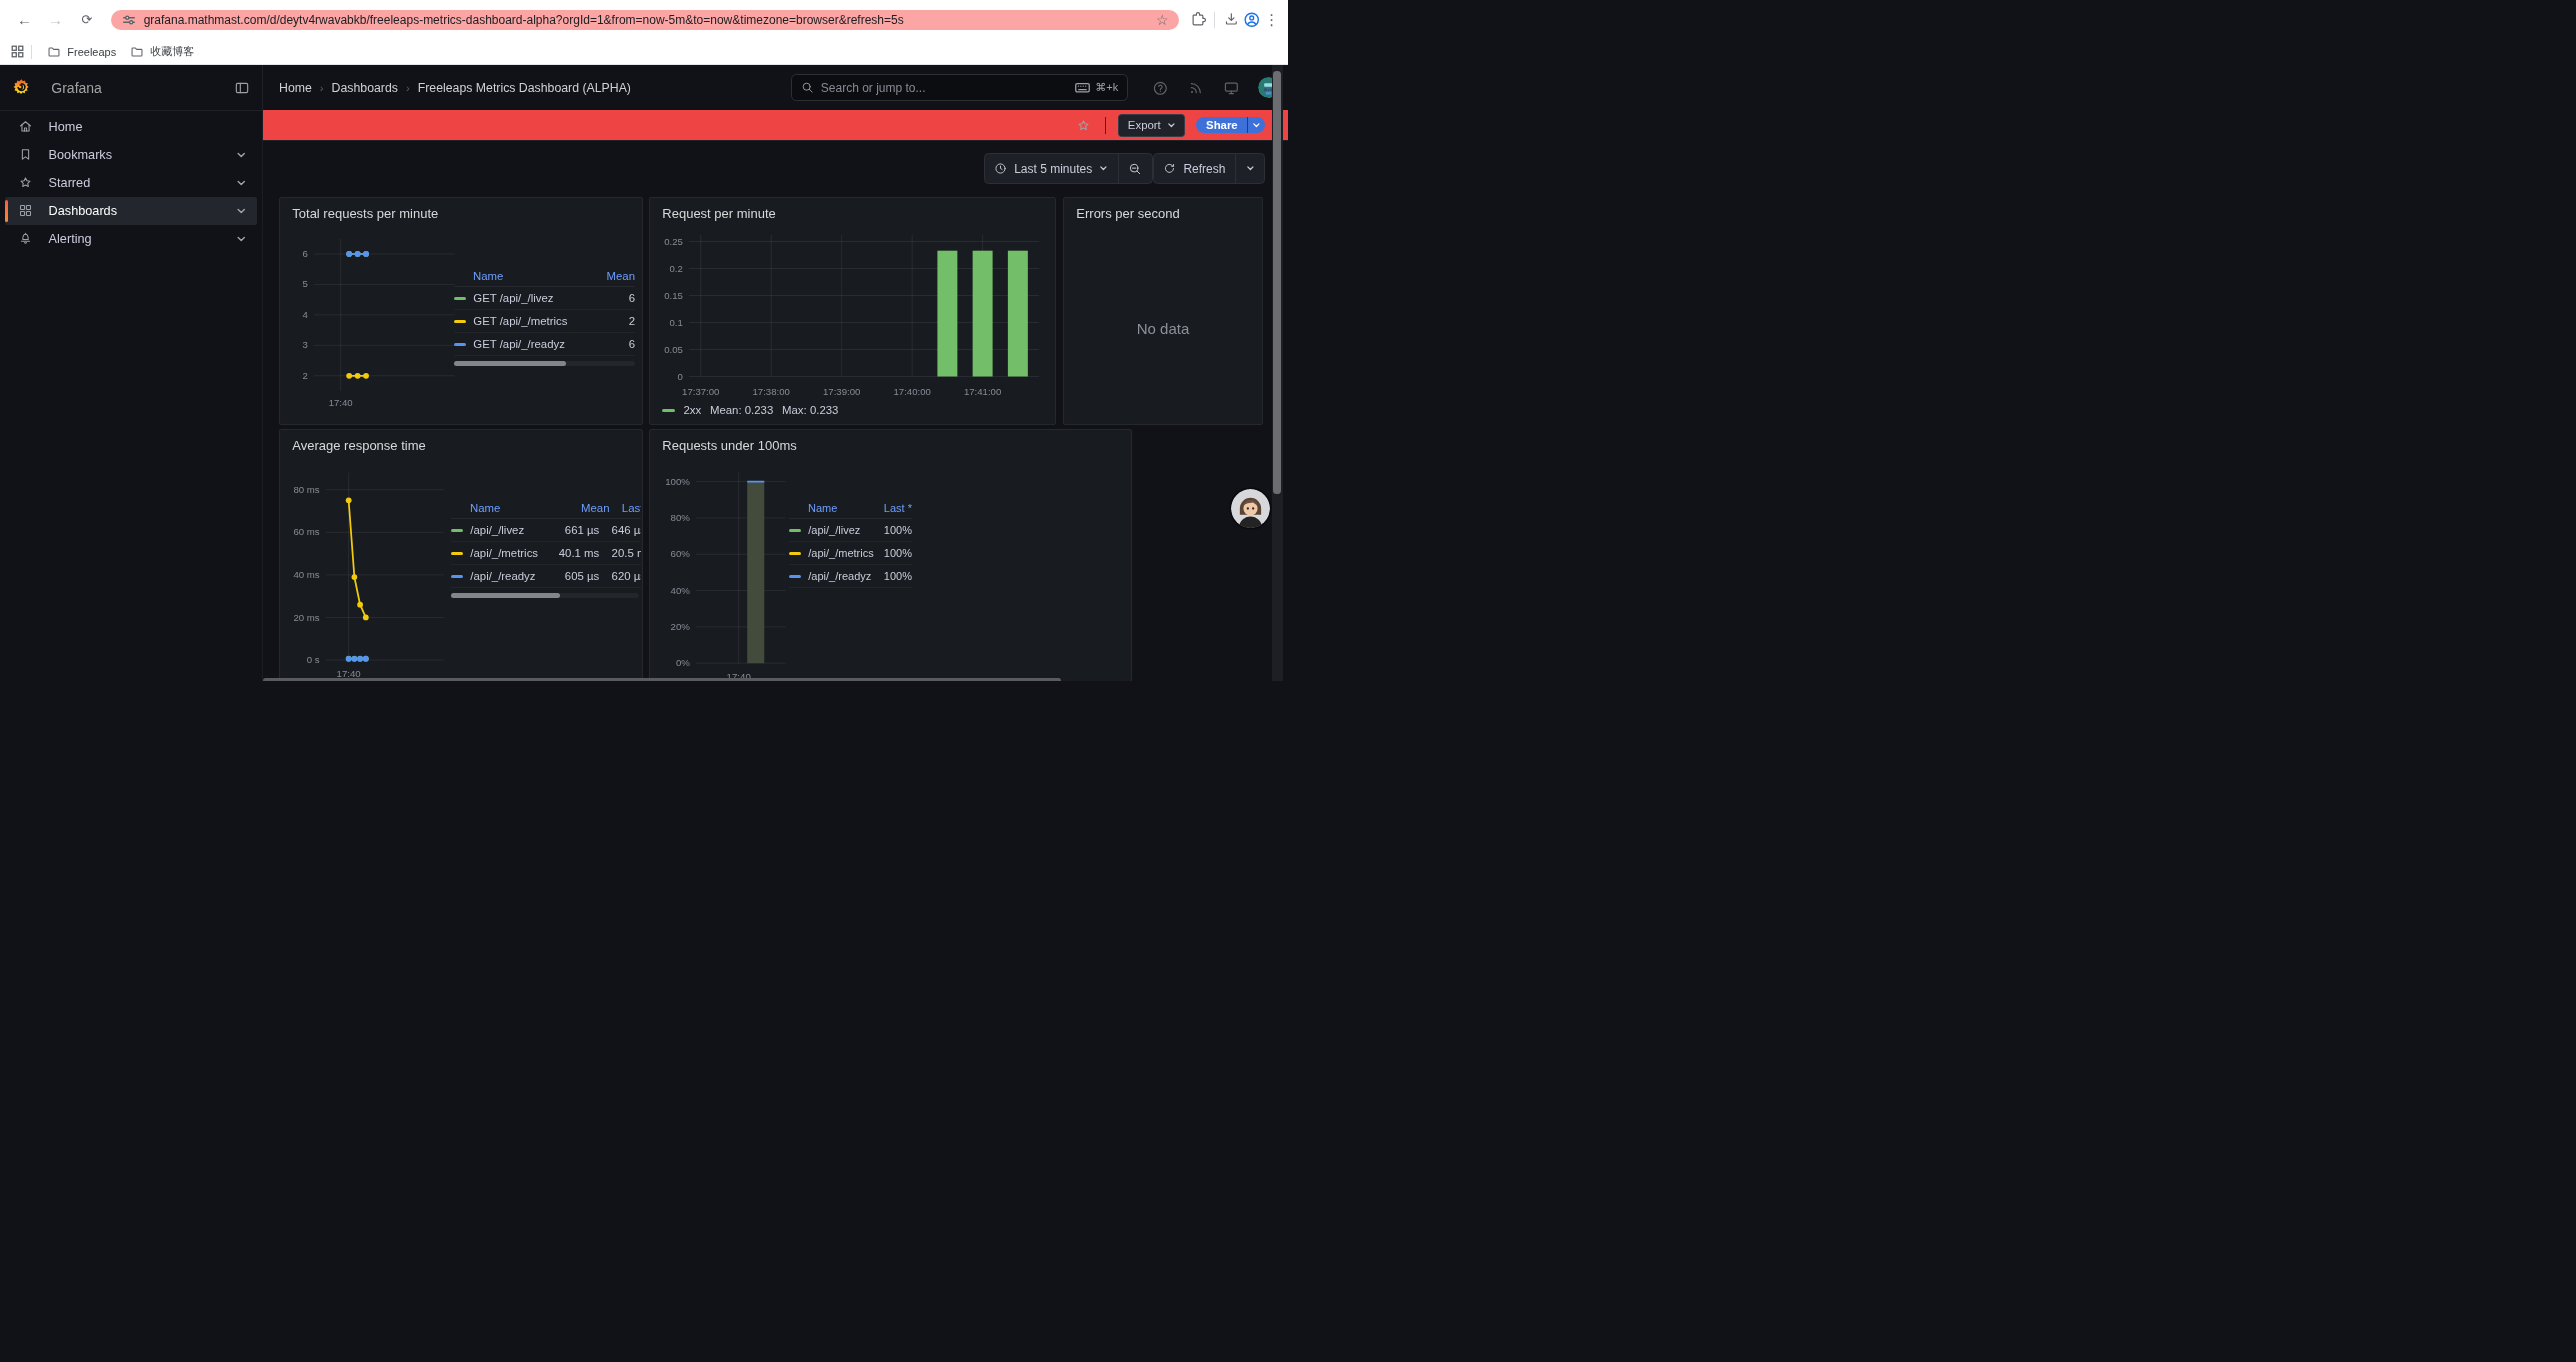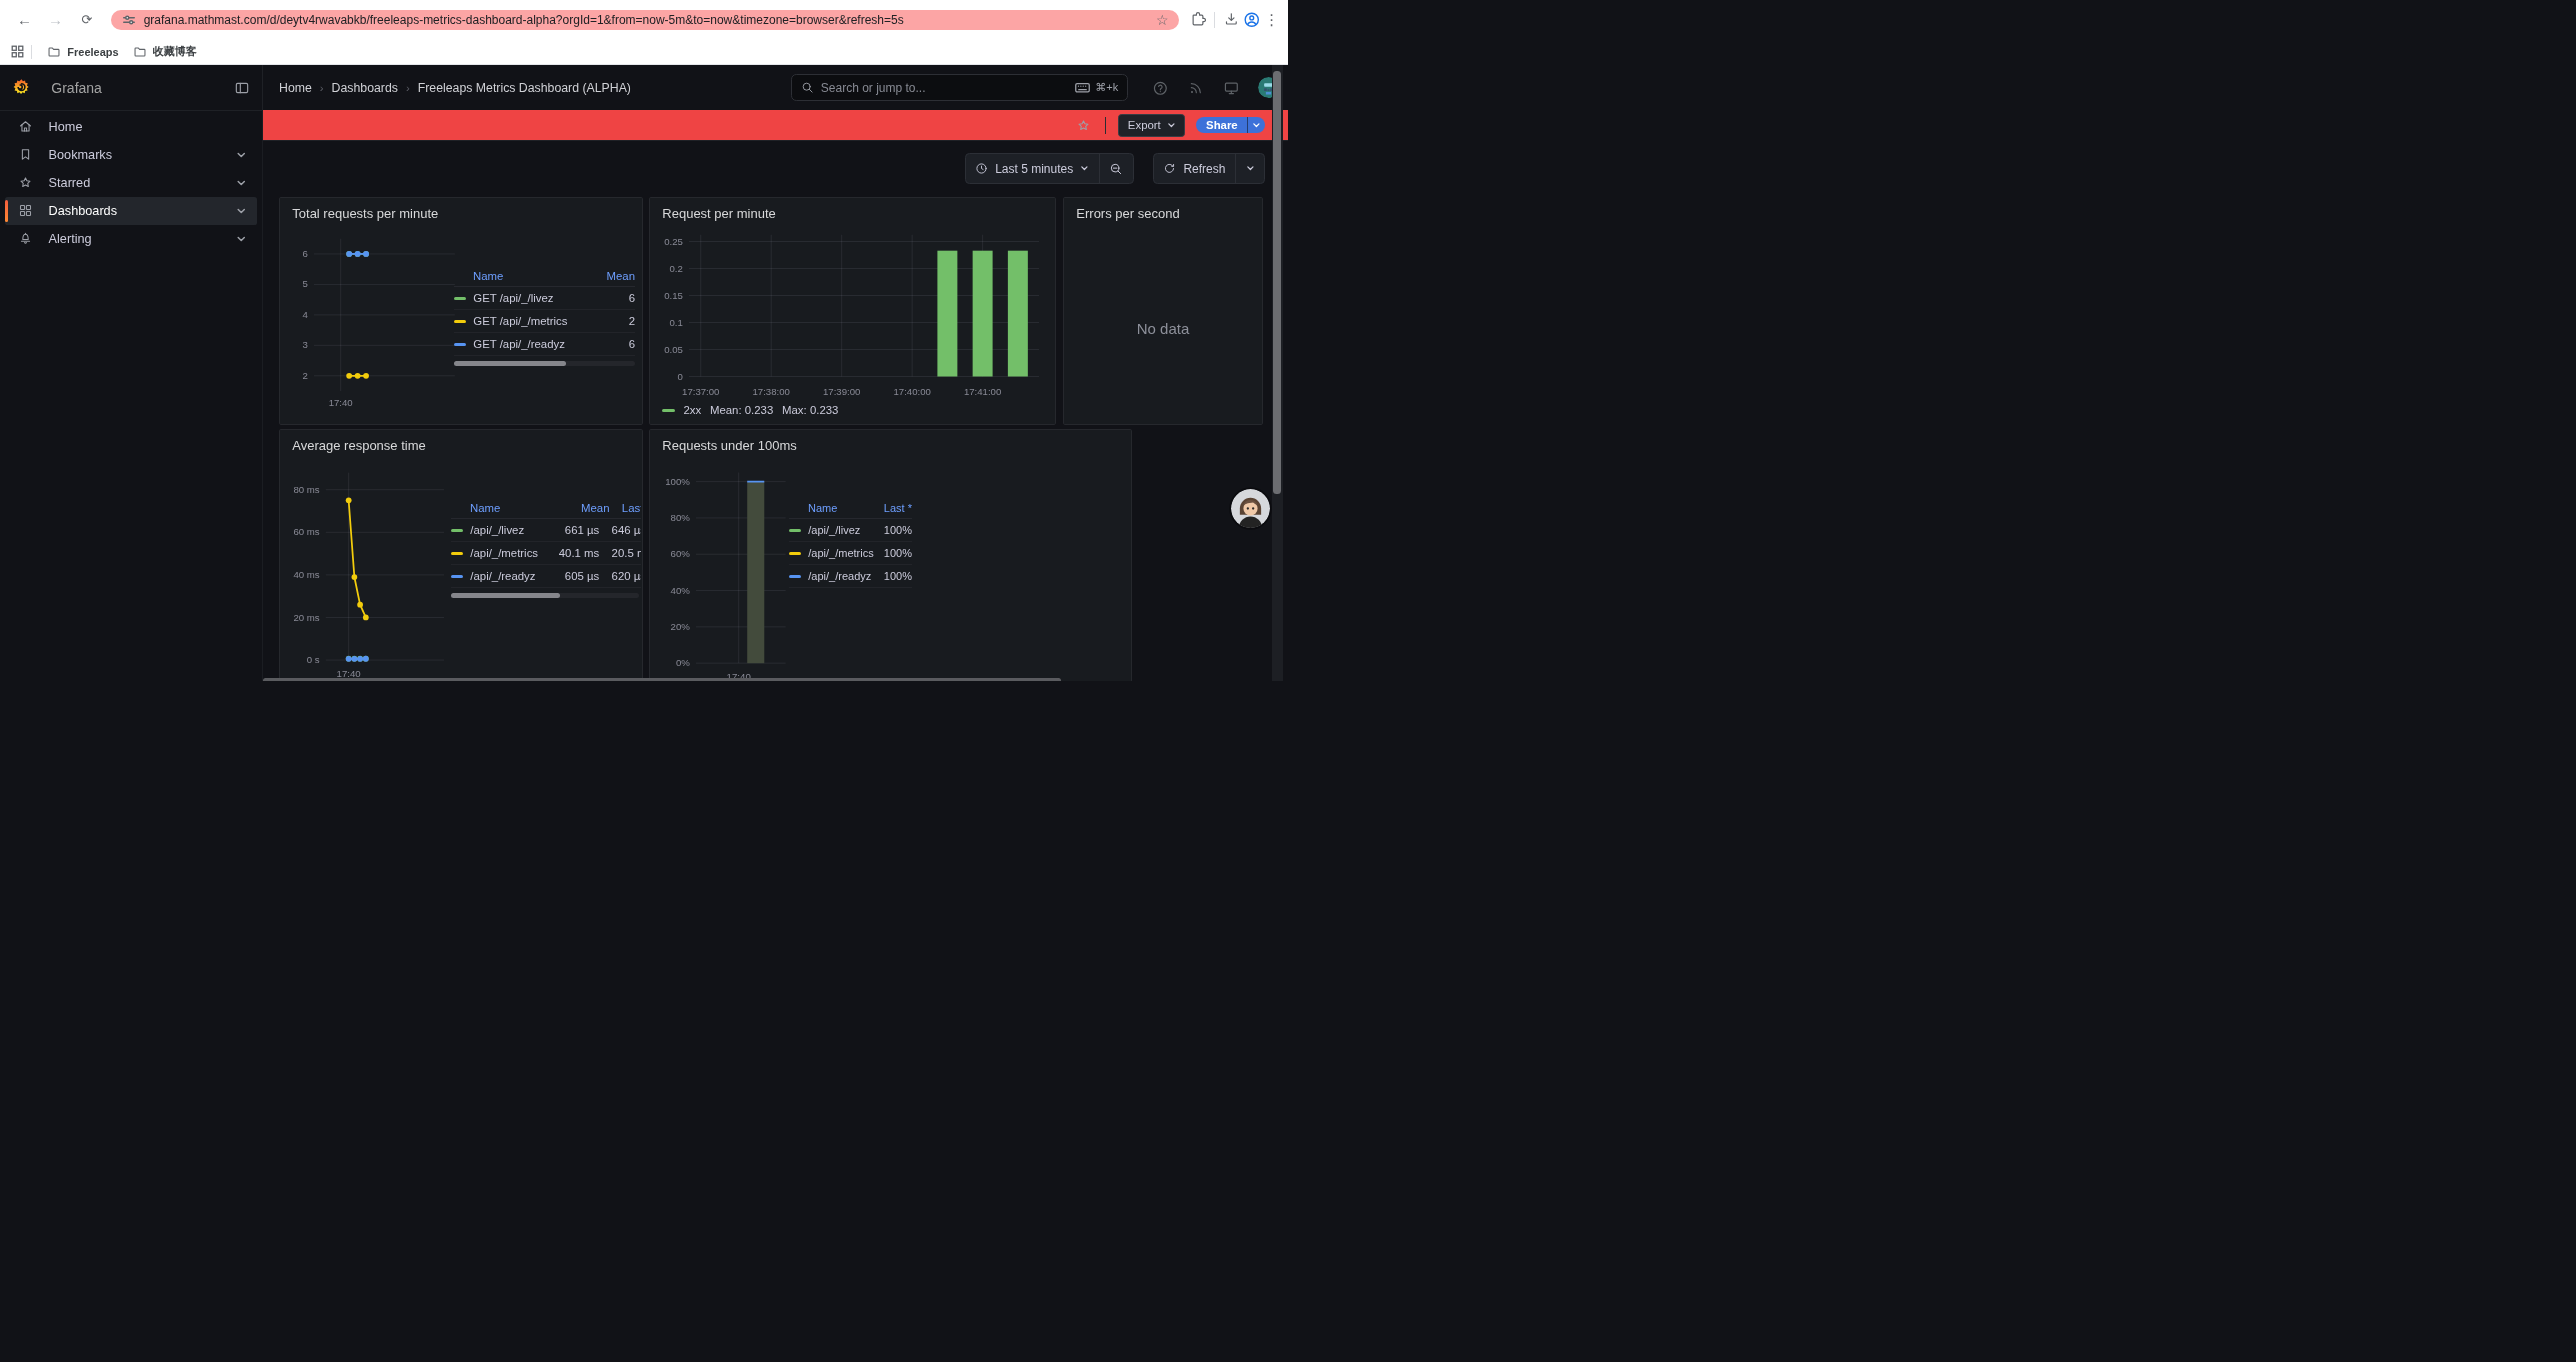--- a/index.html
+++ b/index.html
@@ -17,21 +17,21 @@
   .omnibox{flex:1;height:20px;margin:0 7px 0 8.8px;background:#fca5a5;border-radius:14px;display:flex;
            align-items:center;padding:0 10.5px;min-width:0;}
   .omni-url{flex:1;font-size:12px;color:#202124;white-space:nowrap;overflow:hidden;text-overflow:ellipsis;margin-left:8px;}
   .browser-right{display:flex;align-items:center;gap:3.5px;margin-left:3.5px;}
   .br-divider{width:0.9px;height:16px;background:#dadce0;margin:0 4.4px;}
 
   .bookmarks-bar{height:25.4px;background:#ffffff;display:flex;align-items:center;padding:0 10.5px;
                  border-bottom:0.9px solid #e4e6ea;}
   .bm-divider{width:0.9px;height:14px;background:#dadce0;margin:0 8.8px 0 7px;}
   .bm-item{display:flex;align-items:center;gap:6.1px;padding:2.6px 7px;border-radius:5.3px;cursor:pointer;}
-  .bm-label{font-size:11px;color:#3c4043;font-weight:bold;}
+  .bm-label{font-size:11px;color:#3c4043;}
 
   
   .app{position:relative;height:617px;background:#111217;color:#ccccdc;overflow:hidden;}
 
   .gf-header{position:absolute;left:0;top:0;right:0;height:45px;border-bottom:0.9px solid #1f2126;display:flex;align-items:center;}
   .brand-zone{width:263px;height:100%;border-right:0.9px solid #1f2126;display:flex;align-items:center;padding-left:12.3px;box-sizing:border-box;position:relative;}
   .brand-name{font-size:14px;font-weight:500;color:#a3a3a3;margin-left:20px;}
   .collapse-btn{position:absolute;right:12.3px;color:#9da0a8;cursor:pointer;}
   .breadcrumb{display:flex;align-items:center;gap:8px;margin-left:16px;font-size:12.3px;color:#d0d1d6;}
   .crumb{cursor:pointer;}
@@ -58,21 +58,21 @@
   .dash-toolbar{position:absolute;left:263px;top:45px;right:0;height:30px;border-bottom:0.9px solid #1f2126;
                 background:#ef4444;display:flex;align-items:center;justify-content:flex-end;padding-right:23px;}
   .dt-star{color:#9da0a8;cursor:pointer;}
   .dt-divider{width:0.9px;height:17.5px;background:#2a2c32;margin:0 12.3px 0 14px;}
   .btn-export{height:23px;display:flex;align-items:center;gap:6.1px;background:#1f2228;border:0.9px solid #393c44;
               border-radius:3.5px;padding:0 8.8px;font-size:11.4px;color:#ccccdc;cursor:pointer;}
   .share-split{display:flex;height:16px;margin-left:11px;border-radius:11px;overflow:hidden;}
   .share-main{background:#3d71d9;color:#fff;font-size:11.4px;font-weight:700;display:flex;align-items:center;padding:0 9.6px;cursor:pointer;}
   .share-chev{background:#3d71d9;border-left:0.9px solid rgba(17,18,23,.55);width:16.7px;display:flex;align-items:center;justify-content:center;color:#fff;cursor:pointer;}
 
-  .time-row{position:absolute;right:23px;top:88px;display:flex;gap:19px;}
+  .time-row{position:absolute;right:23px;top:88px;display:flex;gap:0;}
   .tgroup{display:flex;align-items:stretch;height:29px;background:#1d2026;border:0.9px solid #2c2f36;border-radius:4.4px;overflow:hidden;}
   .tseg{display:flex;align-items:center;gap:7px;padding:0 9.6px;font-size:12px;color:#ccccdc;cursor:pointer;}
   .tseg + .tseg{border-left:0.9px solid #2c2f36;}
   .tseg .ico{color:#ccccdc;}
 
   
   .panel{position:absolute;background:#181b1f;border:0.9px solid #26282d;border-radius:1.8px;box-sizing:border-box;}
   .panel-title{font-size:13px;font-weight:500;color:#d8d9da;padding:8px 12.3px 0 12.3px;cursor:pointer;white-space:nowrap;}
   .no-data{position:absolute;left:0;right:0;top:35px;bottom:0;display:flex;align-items:center;justify-content:center;
            font-size:15px;color:#8d909a;}

